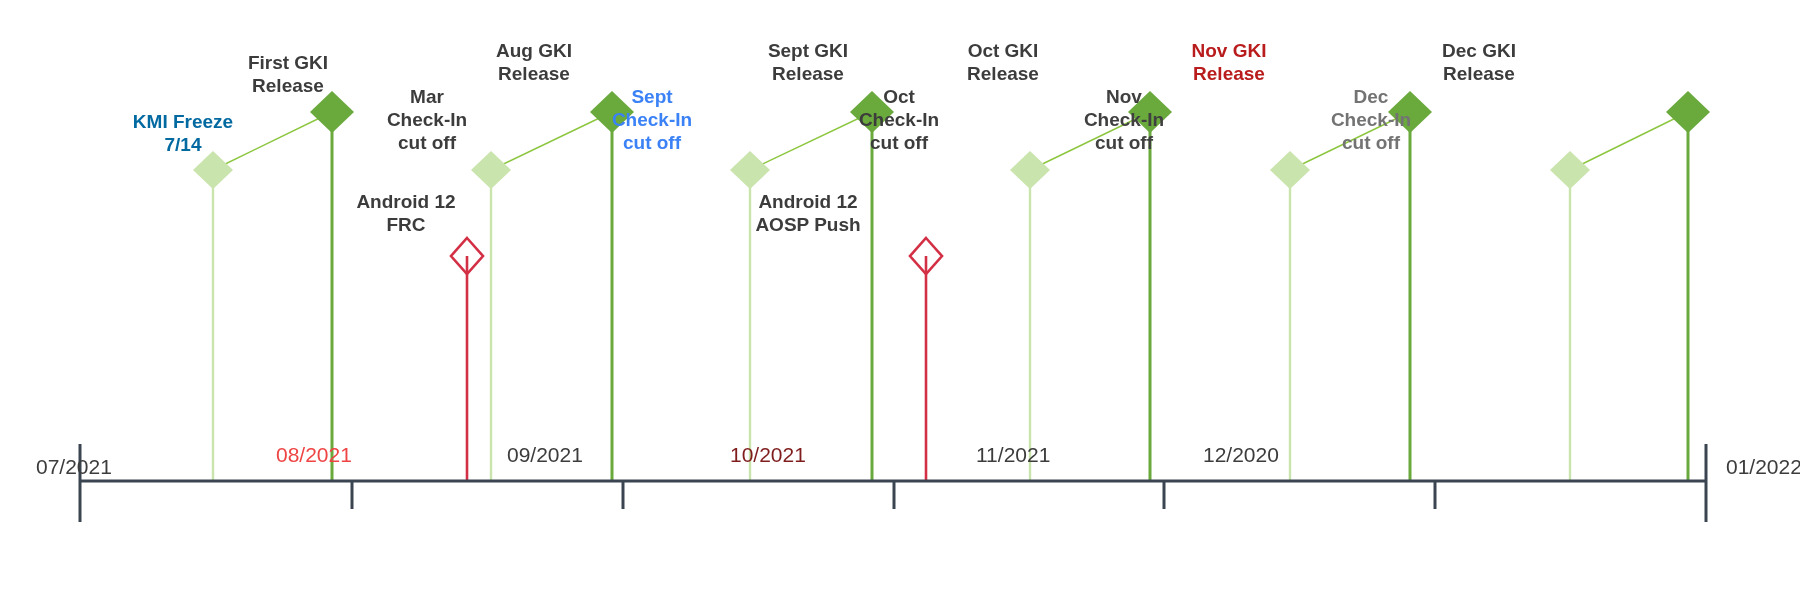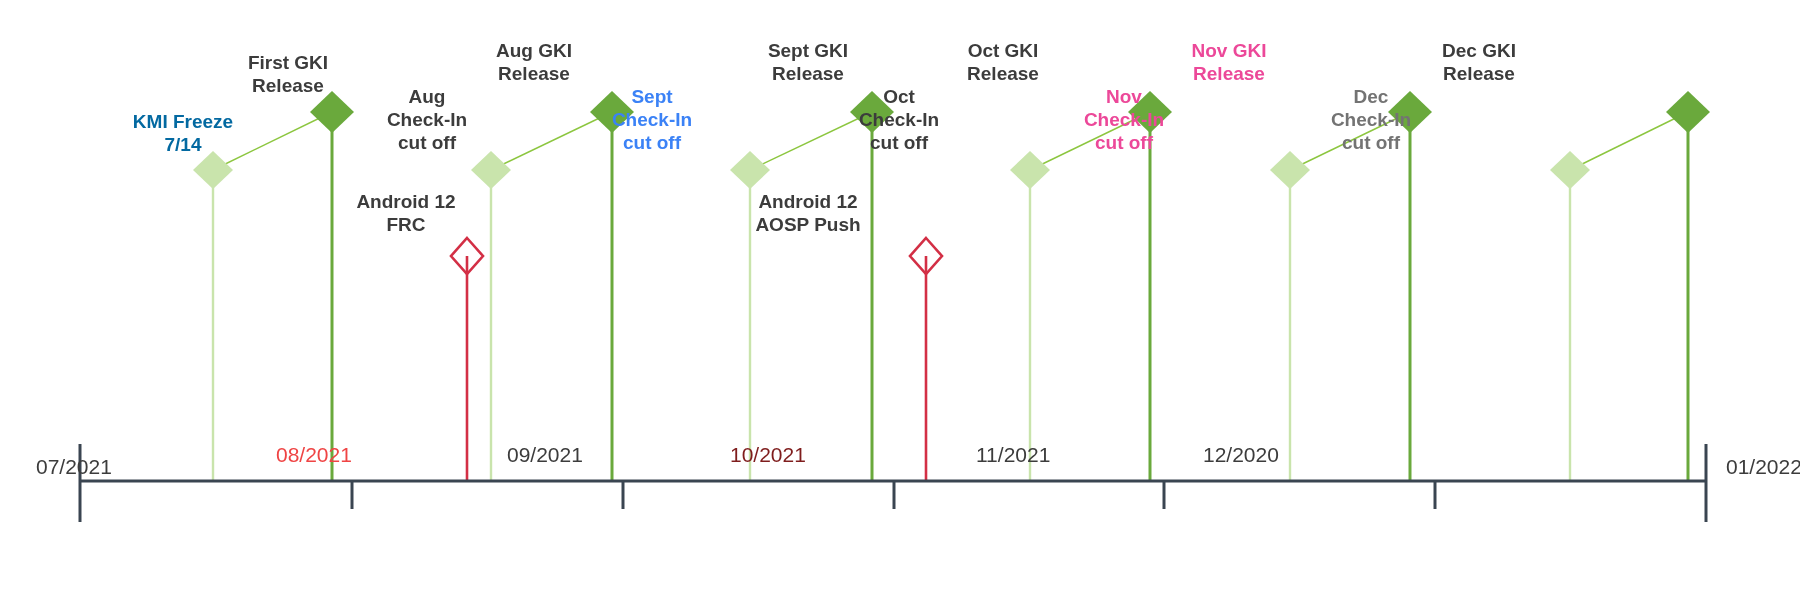--- a/index.html
+++ b/index.html
@@ -85,43 +85,43 @@
         <polygon points="1410 91 1432 112 1410 133 1388 112" fill="#6aa93c" stroke="none" stroke-width="0"></polygon>
         <polygon points="1570 151 1590 170 1570 189 1550 170" fill="#c9e4ac" stroke="none" stroke-width="0"></polygon>
         <polygon points="1688 91 1710 112 1688 133 1666 112" fill="#6aa93c" stroke="none" stroke-width="0"></polygon>
       </g>
   </svg>
   <div id="labels">
       <div class="mlabel" style="left: 183px; top: 110px; color: #0369a1;">KMI Freeze
 7/14</div>
       <div class="mlabel" style="left: 288px; top: 51px; color: rgb(60, 60, 60);">First GKI
 Release</div>
-      <div class="mlabel" style="left: 427px; top: 85px; color: rgb(60, 60, 60);">Aug
+      <div class="mlabel" style="left: 427px; top: 85px; color: rgb(60, 60, 60);">Mar
 Check-In
 cut off</div>
       <div class="mlabel" style="left: 534px; top: 39px; color: rgb(60, 60, 60);">Aug GKI
 Release</div>
       <div class="mlabel" style="left: 406px; top: 190px; color: rgb(60, 60, 60);">Android 12
 FRC</div>
       <div class="mlabel" style="left: 652px; top: 85px; color: #3b82f6;">Sept
 Check-In
 cut off</div>
       <div class="mlabel" style="left: 764px; top: 39px; color: rgb(60, 60, 60); margin-left: 44px;">Sept GKI
 Release</div>
       <div class="mlabel" style="left: 808px; top: 190px; color: rgb(60, 60, 60);">Android 12
 AOSP Push</div>
       <div class="mlabel" style="left: 899px; top: 85px; color: rgb(60, 60, 60);">Oct
 Check-In
 cut off</div>
       <div class="mlabel" style="left: 1003px; top: 39px; color: rgb(60, 60, 60);">Oct GKI
 Release</div>
-      <div class="mlabel" style="left: 1124px; top: 85px; color: #ec4899;">Nov
+      <div class="mlabel" style="left: 1124px; top: 85px; color: #404040;">Nov
 Check-In
 cut off</div>
-      <div class="mlabel" style="left: 1229px; top: 39px; color: #ec4899;">Nov GKI
+      <div class="mlabel" style="left: 1229px; top: 39px; color: #b91c1c;">Nov GKI
 Release</div>
       <div class="mlabel" style="left: 1371px; top: 85px; color: #737373;">Dec
 Check-In
 cut off</div>
       <div class="mlabel" style="left: 1479px; top: 39px; color: rgb(60, 60, 60);">Dec GKI
 Release</div>
     </div>
   <div id="axlabels">
       <div class="axlabel" style="left: 36px; top: 455px; color: rgb(60, 60, 60);">07/2021</div>
       <div class="axlabel" style="left: 276px; top: 443px; color: #ef4444;">08/2021</div>

